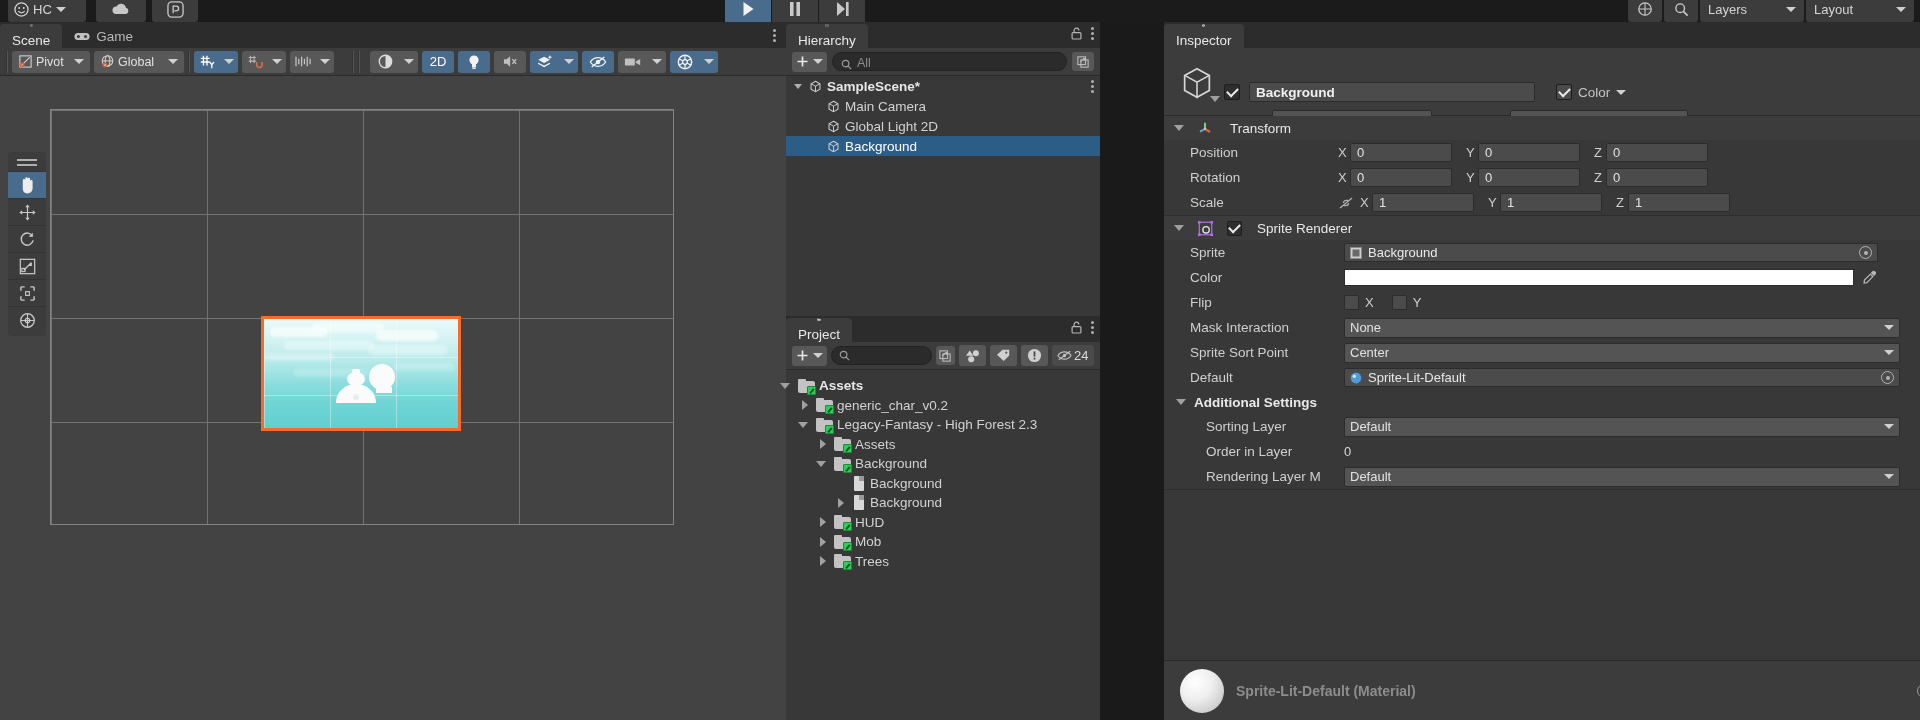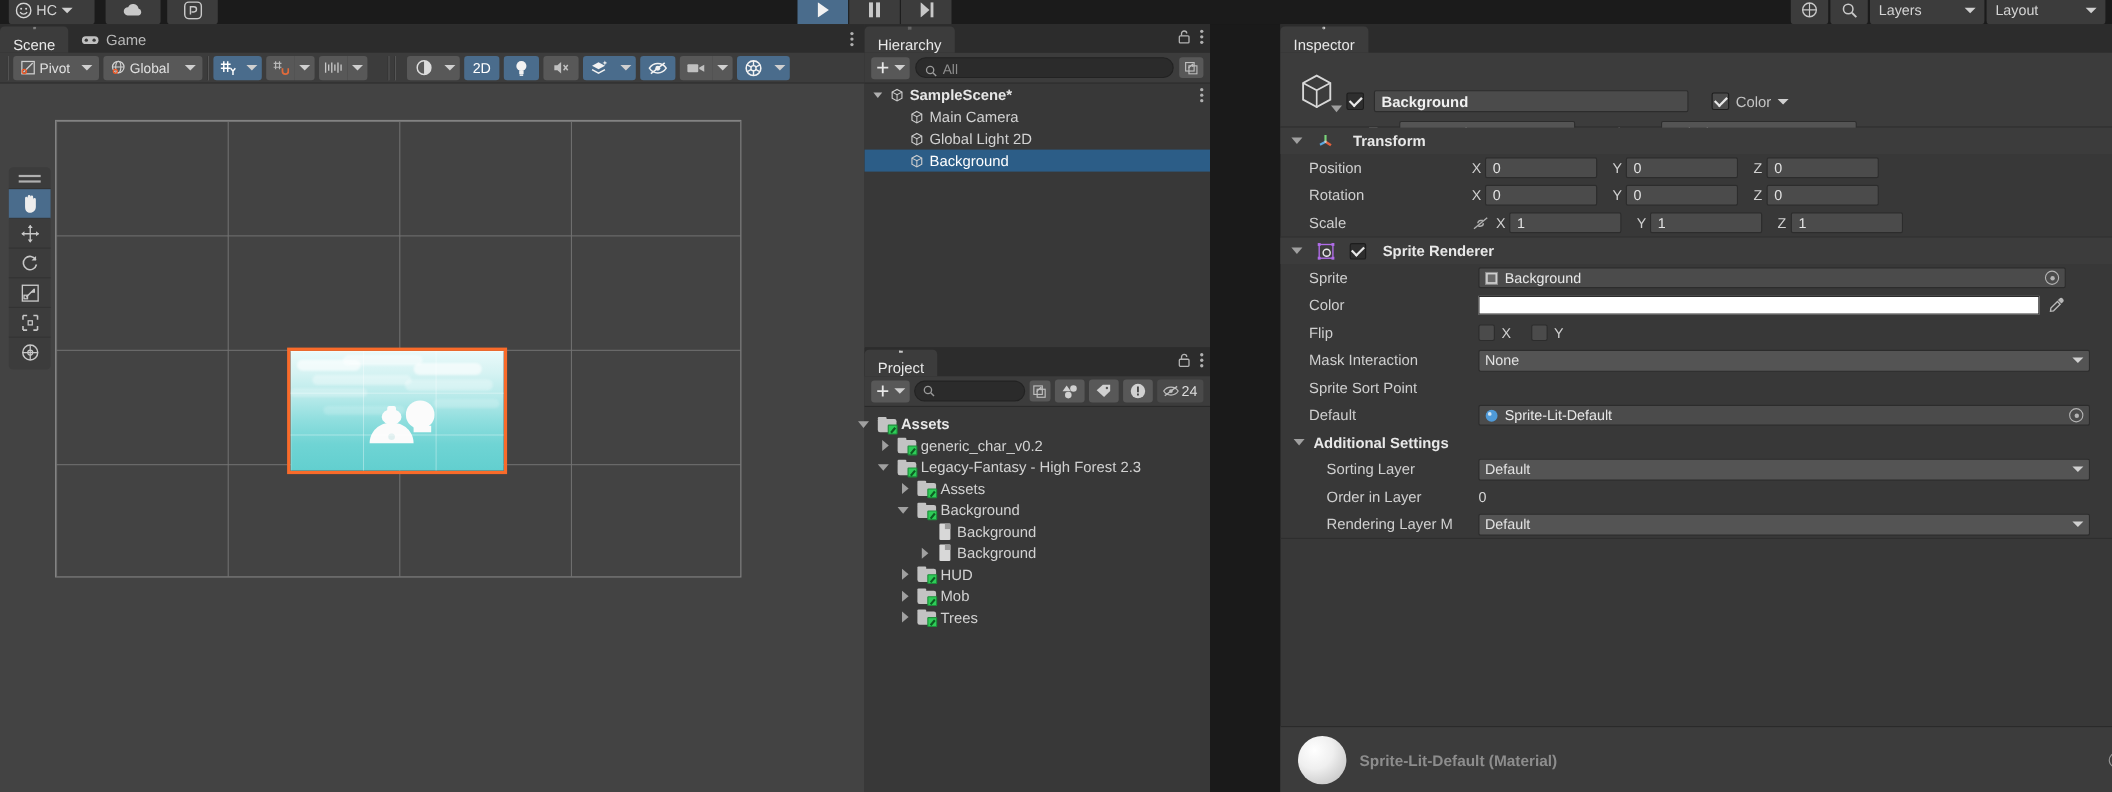--- a/index.html
+++ b/index.html
@@ -130,21 +130,21 @@
          transform:rotate(-45deg) translate(1px,-1px);}
   .namefield { width:286px; height:20px; background:#4b4b4b; border:1px solid #2c2c2c; border-radius:2px;
                display:flex; align-items:center; padding:0 6px; font-size:13.5px; font-weight:bold; color:#f0f0f0;}
   .tagrow { position:absolute; left:16px; top:62px; display:flex; align-items:center; gap:6px; font-size:13.5px;}
   .drop { height:20px; background:#545454; border:1px solid #2c2c2c; border-radius:2px;
           display:flex; align-items:center; justify-content:space-between; padding:0 5px;
           font-size:13px; color:#e2e2e2; cursor:pointer;}
   .comp { border-bottom:1px solid #2e2e2e; }
   .comphdr { height:24px; background:#3c3c3c; display:flex; align-items:center; gap:7px;
              padding:0 10px; position:relative;}
-  .comphdr .t { font-size:13.5px; font-weight:bold; color:#e8e8e8; }
+  .comphdr .t { font-size:13.5px; font-weight:normal; color:#e8e8e8; }
   .hdricons { position:absolute; right:8px; display:flex; align-items:center; gap:10px; }
   .qmark { width:14px;height:14px;border:1.5px solid #9a9a9a;border-radius:50%;
            font-size:10px;color:#9a9a9a;display:flex;align-items:center;justify-content:center;}
   .prow2 { height:25px; display:flex; align-items:center; font-size:13.5px; color:#cfcfcf; }
   .plabel { width:180px; padding-left:26px; }
   .num { height:19px; background:#4b4b4b; border:1px solid #2c2c2c; border-radius:2px;
          display:flex; align-items:center; padding:0 6px; font-size:13px; color:#e2e2e2; }
   .axis { font-size:13px; color:#cfcfcf; width:12px; }
   .field { height:19px; background:#4b4b4b; border:1px solid #2c2c2c; border-radius:2px;
            display:flex; align-items:center; padding:0 5px; font-size:13px; color:#e8e8e8; }
@@ -897,20 +897,24 @@
       <div class="prow2">
         <div class="plabel">Mask Interaction</div>
         <div class="drop" style="width:556px">
           <span>None</span>
           <div class="caret"></div>
         </div>
       </div>
 
       <div class="prow2">
         <div class="plabel">Sprite Sort Point</div>
+        <div class="drop" style="width:556px">
+          <span>Center</span>
+          <div class="caret"></div>
+        </div>
       </div>
 
       <div class="prow2">
         <div class="plabel">Default</div>
         <div class="field objfield" style="width:556px">
           <span style="display:flex;align-items:center;gap:6px">
             <svg width="12" height="12" viewBox="0 0 12 12">
               <circle cx="6" cy="6" r="5.4" fill="#4f9ad8"></circle>
               <circle cx="4.3" cy="4.3" r="1.7" fill="#ffffff" opacity=".75"></circle>
             </svg>

